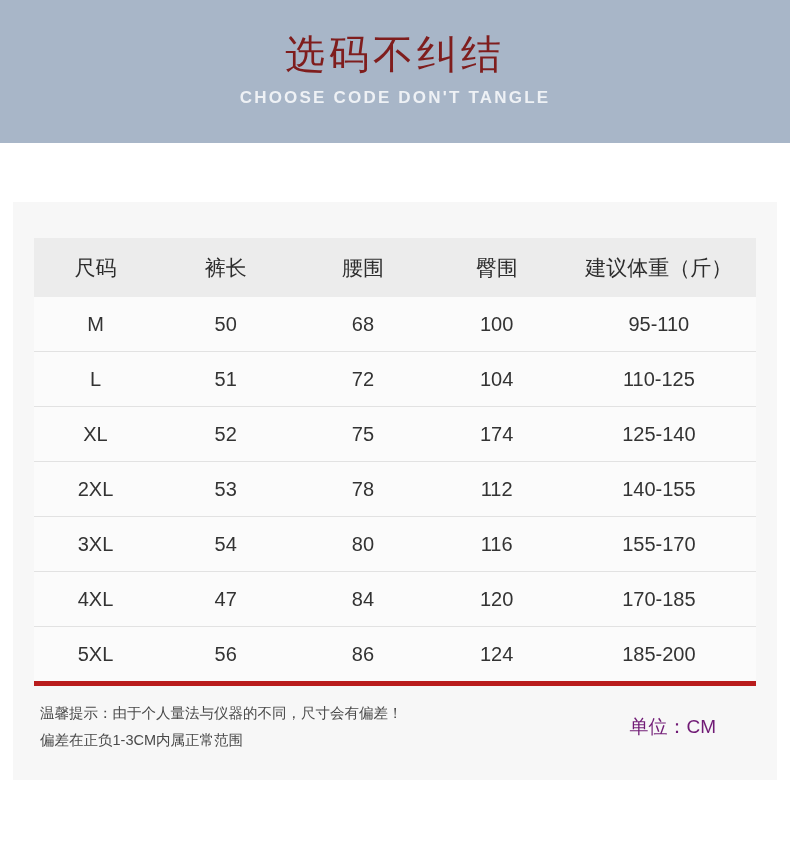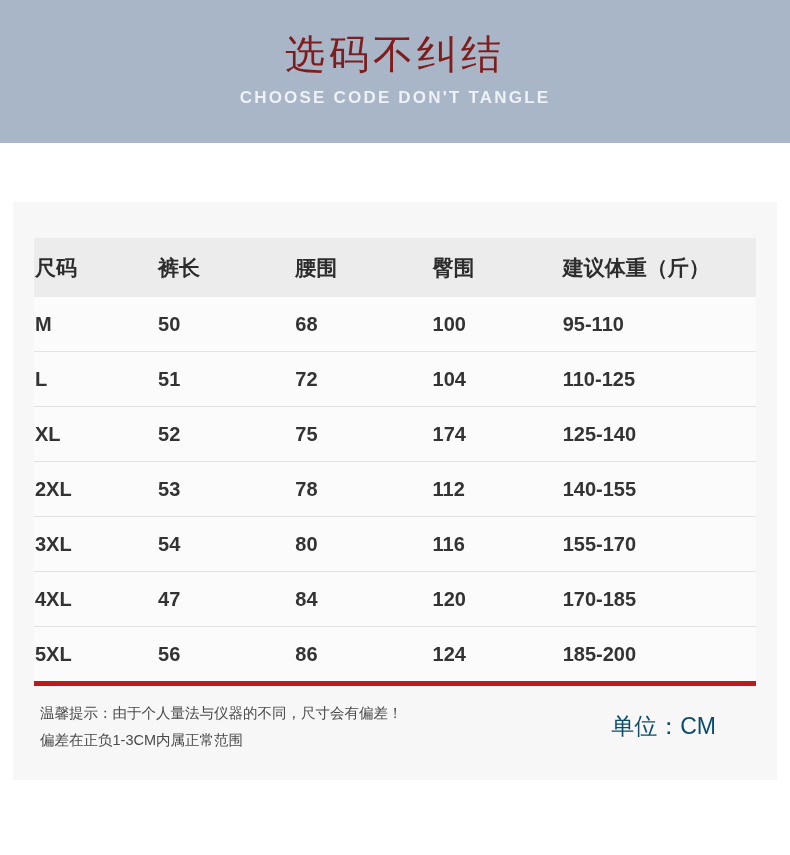--- a/index.html
+++ b/index.html
@@ -58,22 +58,22 @@
     box-sizing: border-box;
   }
   table.size-table {
     width: 100%;
     border-collapse: collapse;
     table-layout: fixed;
     background: transparent;
   }
   table.size-table th,
   table.size-table td {
-    text-align: left;
-    font-weight: bold;
+    text-align: center;
+    font-weight: normal;
     color: #333333;
     border-bottom: 1px solid #e2e2e2;
   }
   table.size-table thead th {
     background: #ececec;
     font-size: 21px;
     height: 57px;
     border-bottom: none;
     color: #2d2d2d;
   }
@@ -98,22 +98,22 @@
     justify-content: space-between;
     padding: 14px 4px 0 6px;
     box-sizing: border-box;
   }
   .note-left {
     font-size: 14.5px;
     color: #4a4a4a;
     line-height: 1.85;
   }
   .note-right {
-    font-size: 23px;
-    color: #0c4a6e;
+    font-size: 19px;
+    color: #701a75;
     white-space: nowrap;
     padding-right: 36px;
   }
 </style>
 </head>
 <body>
 
 <div class="page">
 
   <div class="banner">

